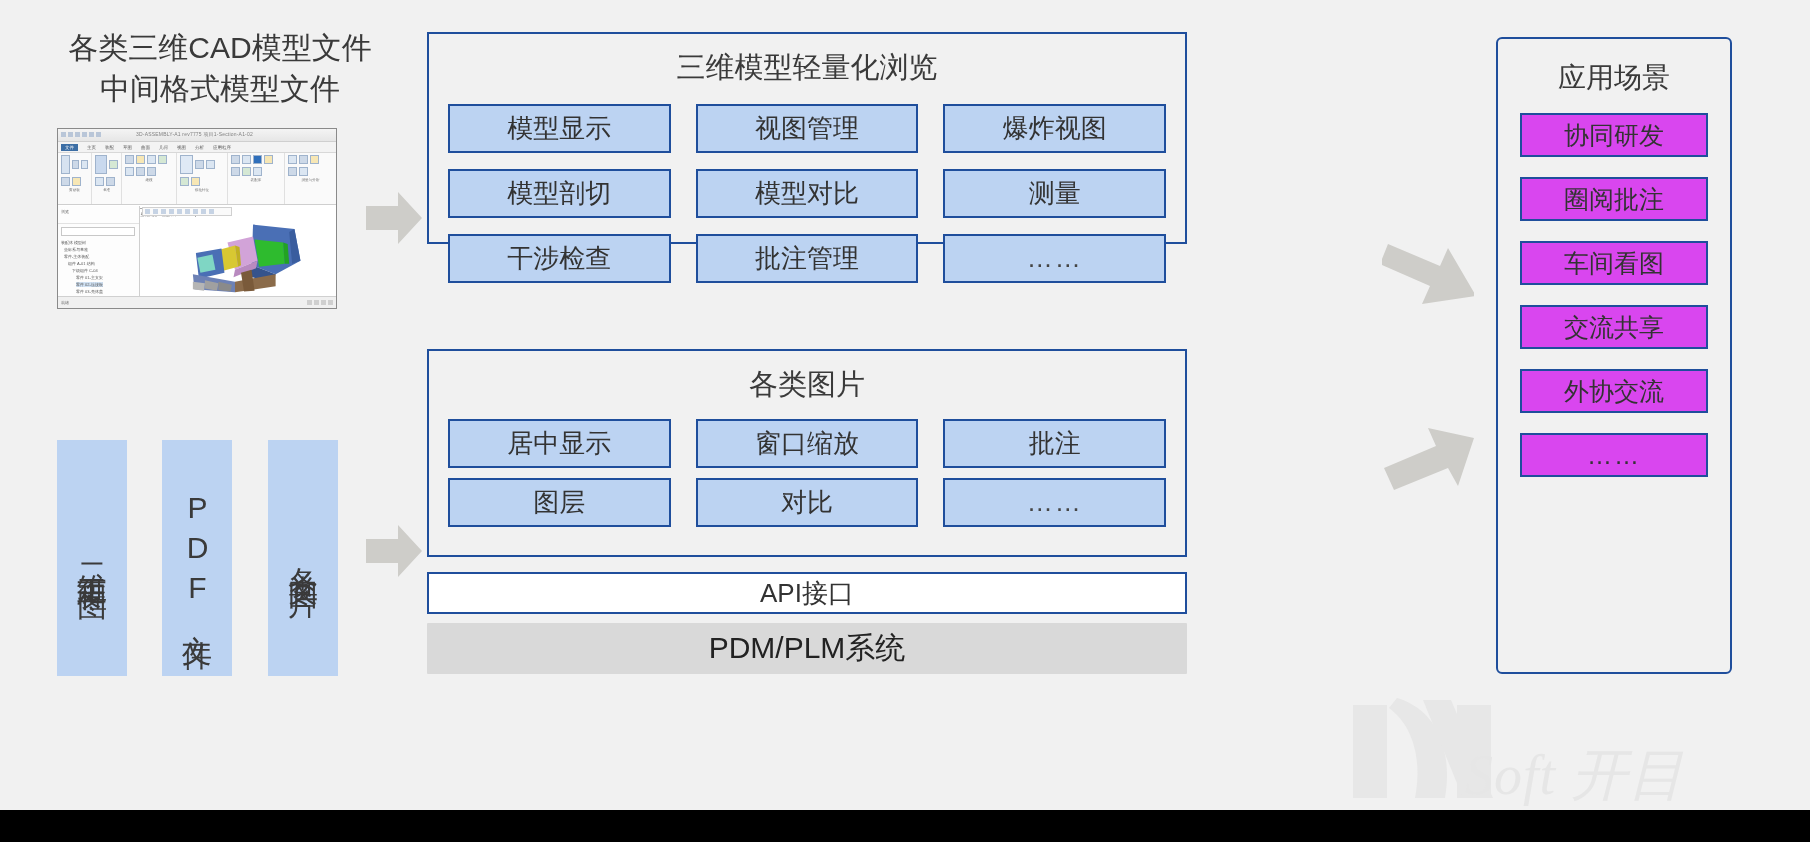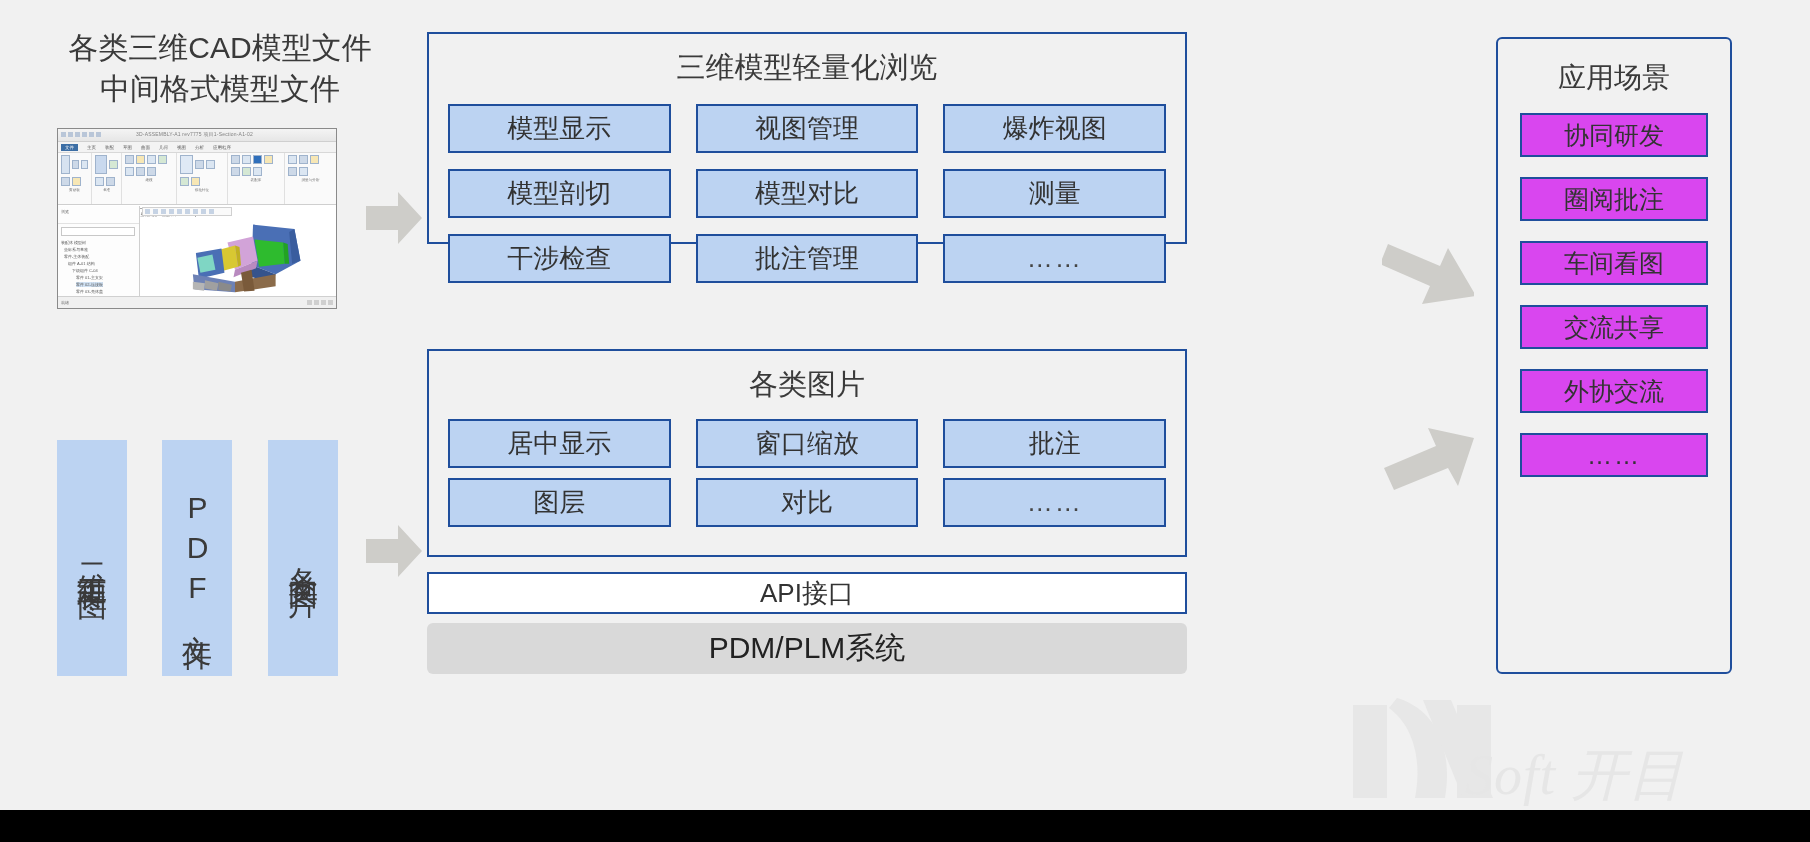--- a/index.html
+++ b/index.html
@@ -159,21 +159,21 @@
   #api-bar {
     position: absolute;
     background: #ffffff;
     border: 2px solid #1f4e9c;
     display: flex; align-items: center; justify-content: center;
     font-size: 26px; color: #333;
   }
   #pdm-bar {
     position: absolute;
     background: #d9d9d9;
-    border-radius: 6px;
+    border-radius: 1px;
     display: flex; align-items: center; justify-content: center;
     font-size: 30px; color: #222;
   }
 
   
   #right-panel {
     position: absolute;
     border: 2px solid #1f4e9c;
     border-radius: 6px;
     background: #f1f1f1;

